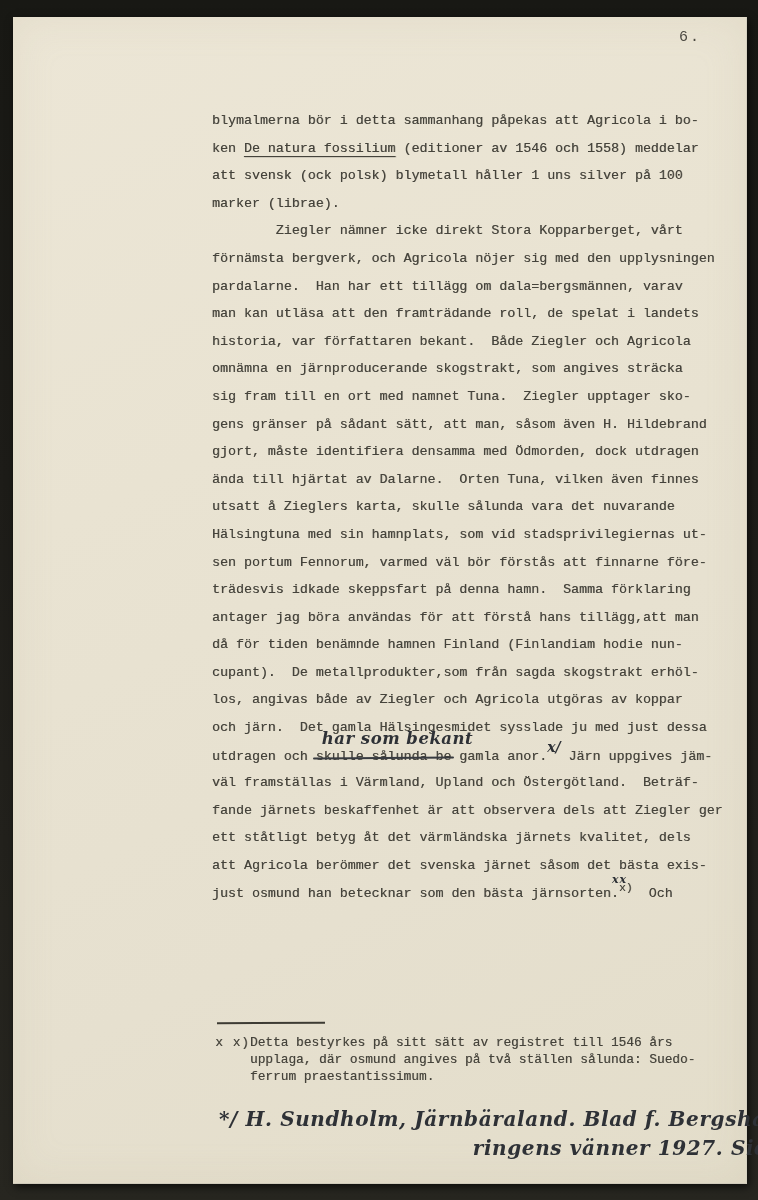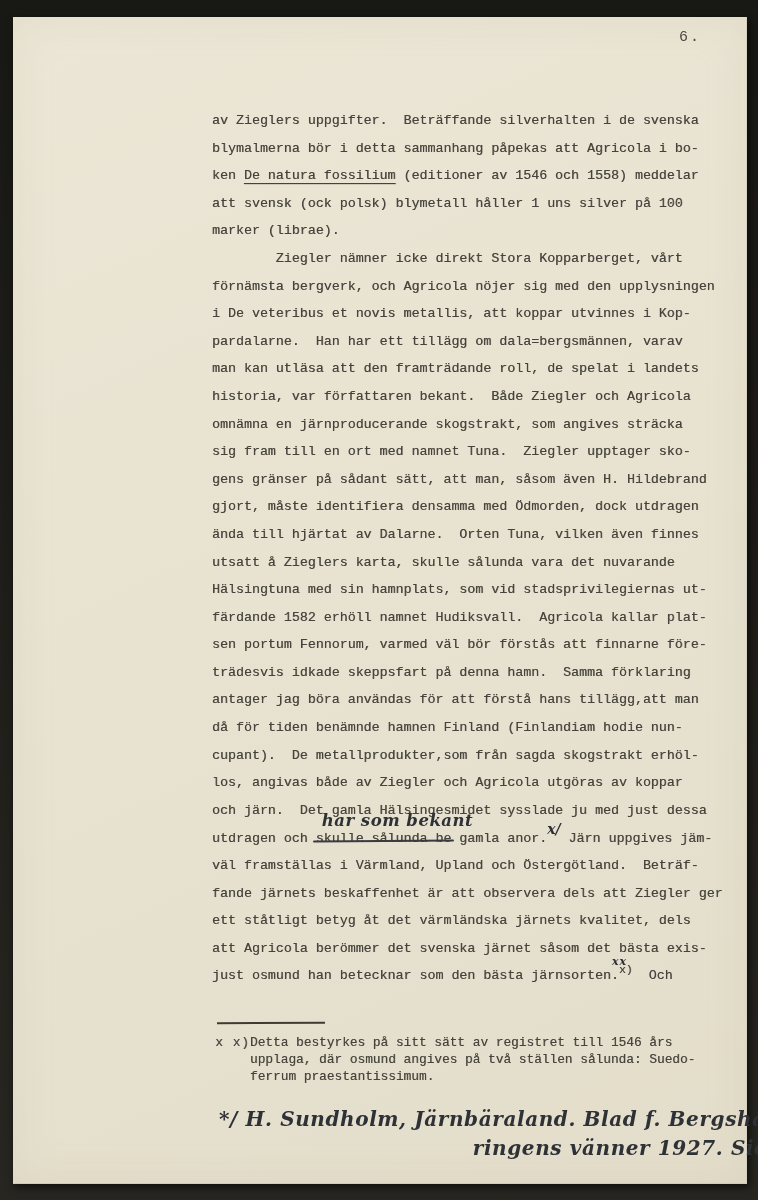--- a/index.html
+++ b/index.html
@@ -125,39 +125,36 @@
 </style>
 </head>
 <body>
 
 <div class="photo-bg">
   <div class="paper">
 
     <div class="page-number">6.</div>
 
     <div class="typewriter">
-        <div class="line">av Zieglers uppgifter.  Beträffande silverhalten i de svenska</div>
         <div class="line">blymalmerna bör i detta sammanhang påpekas att Agricola i bo-</div>
         <div class="line"><span class="s-p">ken </span><span class="s-u">De natura fossilium</span><span class="s-p"> (editioner av 1546 och 1558) meddelar</span></div>
         <div class="line">att svensk (ock polsk) blymetall håller 1 uns silver på 100</div>
         <div class="line">marker (librae).</div>
         <div class="line">        Ziegler nämner icke direkt Stora Kopparberget, vårt</div>
         <div class="line">förnämsta bergverk, och Agricola nöjer sig med den upplysningen</div>
-        <div class="line">i De veteribus et novis metallis, att koppar utvinnes i Kop-</div>
         <div class="line">pardalarne.  Han har ett tillägg om dala=bergsmännen, varav</div>
         <div class="line">man kan utläsa att den framträdande roll, de spelat i landets</div>
         <div class="line">historia, var författaren bekant.  Både Ziegler och Agricola</div>
         <div class="line">omnämna en järnproducerande skogstrakt, som angives sträcka</div>
         <div class="line">sig fram till en ort med namnet Tuna.  Ziegler upptager sko-</div>
         <div class="line">gens gränser på sådant sätt, att man, såsom även H. Hildebrand</div>
         <div class="line">gjort, måste identifiera densamma med Ödmorden, dock utdragen</div>
         <div class="line">ända till hjärtat av Dalarne.  Orten Tuna, vilken även finnes</div>
         <div class="line">utsatt å Zieglers karta, skulle sålunda vara det nuvarande</div>
         <div class="line">Hälsingtuna med sin hamnplats, som vid stadsprivilegiernas ut-</div>
-        <div class="line">färdande 1582 erhöll namnet Hudiksvall.  Agricola kallar plat-</div>
         <div class="line">sen portum Fennorum, varmed väl bör förstås att finnarne före-</div>
         <div class="line">trädesvis idkade skeppsfart på denna hamn.  Samma förklaring</div>
         <div class="line">antager jag böra användas för att förstå hans tillägg,att man</div>
         <div class="line">då för tiden benämnde hamnen Finland (Finlandiam hodie nun-</div>
         <div class="line">cupant).  De metallprodukter,som från sagda skogstrakt erhöl-</div>
         <div class="line">los, angivas både av Ziegler och Agricola utgöras av koppar</div>
         <div class="line">och järn.  Det gamla Hälsingesmidet sysslade ju med just dessa</div>
         <div class="line"><span class="s-p">utdragen och </span><span class="s-st">skulle sålunda be<span class="ins">har som bekant</span></span><span class="s-p"> gamla anor.</span><span class="s-hs">x/</span><span class="s-p"> Järn uppgives jäm-</span></div>
         <div class="line">väl framställas i Värmland, Upland och Östergötland.  Beträf-</div>
         <div class="line">fande järnets beskaffenhet är att observera dels att Ziegler ger</div>

